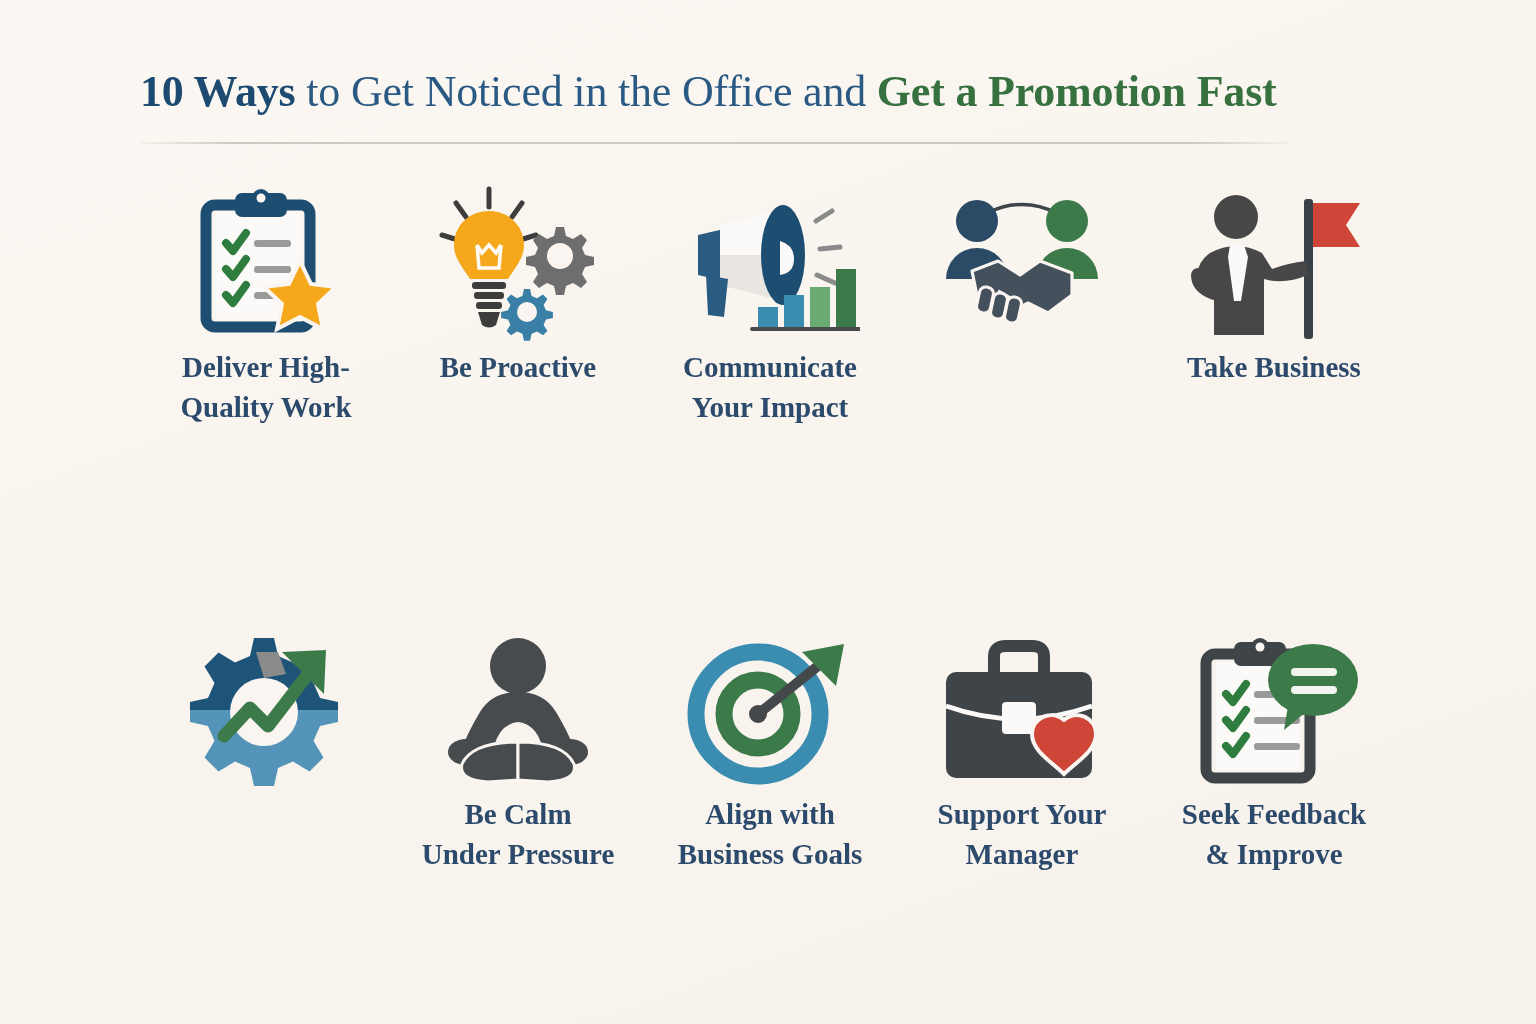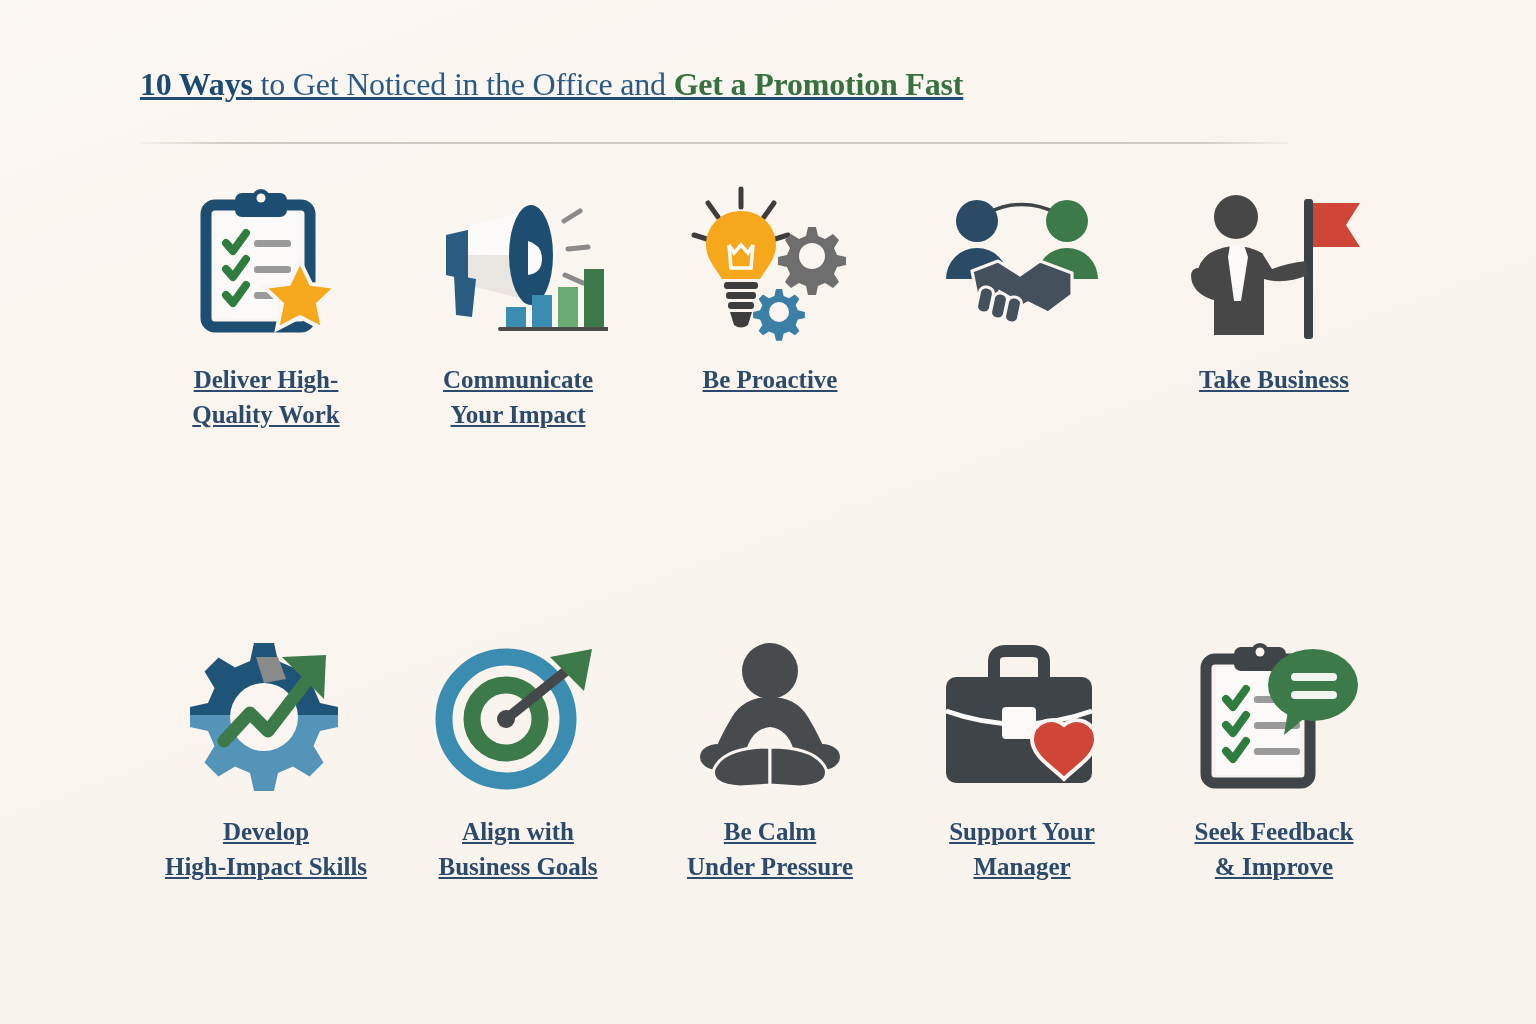--- a/index.html
+++ b/index.html
@@ -24,26 +24,25 @@
 
   
   .header {
     position: absolute;
     left: 140px;
     top: 66px;
     width: 1150px;
   }
   .title {
     font-family: "Liberation Serif", serif;
-    font-size: 32px;
+    font-size: 44px;
     line-height: 1.18;
     color: #1f4d74;
     letter-spacing: -0.2px;
     white-space: nowrap;
-    text-decoration: underline;
   }
   .title .t-strong-blue {
     font-weight: bold;
     color: #1c4a70;
   }
   .title .t-mid {
     font-weight: normal;
     color: #2a5a84;
   }
   .title .t-strong-green {
@@ -79,31 +78,30 @@
     width: 180px;
     height: 165px;
     display: flex;
     align-items: center;
     justify-content: center;
   }
   .icon-box svg {
     display: block;
   }
   .cell-label {
-    margin-top: 18px;
+    margin-top: 2px;
     font-family: "Liberation Serif", serif;
     font-weight: bold;
-    font-size: 25px;
+    font-size: 29px;
     line-height: 1.38;
     color: #2b4a६8;
     color: #2c4a6b;
     text-align: center;
     max-width: 240px;
     white-space: pre-line;
-    text-decoration: underline;
   }
 </style>
 </head>
 <body>
 
 <div class="page">
 
   <div class="header">
     <div class="title">
       <span class="t-strong-blue">10 Ways</span><span class="t-mid"> to Get Noticed in the Office and </span><span class="t-strong-green">Get a Promotion Fast</span>
@@ -127,20 +125,54 @@
             <polyline points="46,112 53,120 66,102"></polyline>
           </g>
           <rect x="74" y="57" width="37" height="7" rx="3" fill="#9a9a9a"></rect>
           <rect x="74" y="83" width="37" height="7" rx="3" fill="#9a9a9a"></rect>
           <rect x="74" y="109" width="24" height="7" rx="3" fill="#9a9a9a"></rect>
           <polygon points="120,78 131,101 156,104 138,121 143,146 120,134 97,146 102,121 84,104 109,101" fill="#f5a81c" stroke="#faf5f0" stroke-width="4"></polygon>
         </svg>
       </div>
       <div class="cell-label">Deliver High-
 Quality Work</div>
+    </div>
+
+    <div class="cell">
+      <div class="icon-box">
+        <svg width="172" height="160" viewBox="0 0 172 160">
+          <g stroke="#3d3d3d" stroke-width="5" stroke-linecap="round">
+            <line x1="57" y1="6" x2="57" y2="24"></line>
+            <line x1="24" y1="20" x2="34" y2="34"></line>
+            <line x1="90" y1="20" x2="80" y2="34"></line>
+            <line x1="10" y1="52" x2="26" y2="57"></line>
+            <line x1="104" y1="52" x2="88" y2="57"></line>
+          </g>
+          <path d="M57 28 C 36 28 22 44 22 62 C 22 76 32 86 38 96 L 76 96 C 82 86 92 76 92 62 C 92 44 78 28 57 28 Z" fill="#f5a81c"></path>
+          <g fill="none" stroke="#fdfbf6" stroke-width="3.5">
+            <path d="M45 62 L 47 85 L 67 85 L 69 62"></path>
+            <path d="M45 62 L 50 70 L 57 62 L 64 70 L 69 62"></path>
+          </g>
+          <g fill="#3d3d3d">
+            <rect x="40" y="99" width="34" height="7" rx="3"></rect>
+            <rect x="42" y="109" width="30" height="7" rx="3"></rect>
+            <rect x="44" y="119" width="26" height="7" rx="3"></rect>
+            <path d="M46 129 L 68 129 L 64 142 Q 57 147 50 142 Z"></path>
+          </g>
+          <g fill="#6e6e6e">
+            <path d="M124 44 l8 0 2 9 7 3 8-5 6 6 -5 8 3 7 9 2 0 8 -9 2 -3 7 5 8 -6 6 -8 -5 -7 3 -2 9 -8 0 -2 -9 -7 -3 -8 5 -6 -6 5 -8 -3 -7 -9 -2 0 -8 9 -2 3 -7 -5 -8 6 -6 8 5 7 -3 z"></path>
+          </g>
+          <circle cx="128" cy="73" r="13" fill="#faf5f0"></circle>
+          <g fill="#3a7fa6">
+            <path d="M92 106 l6 0 1.6 7 5.4 2.3 6-3.8 4.4 4.4 -3.8 6 2.3 5.4 7 1.6 0 6 -7 1.6 -2.3 5.4 3.8 6 -4.4 4.4 -6 -3.8 -5.4 2.3 -1.6 7 -6 0 -1.6 -7 -5.4 -2.3 -6 3.8 -4.4 -4.4 3.8 -6 -2.3 -5.4 -7 -1.6 0 -6 7 -1.6 2.3 -5.4 -3.8 -6 4.4 -4.4 6 3.8 5.4 -2.3 z"></path>
+          </g>
+          <circle cx="95" cy="129" r="10" fill="#faf5f0"></circle>
+        </svg>
+      </div>
+      <div class="cell-label">Be Proactive</div>
     </div>
 
     <div class="cell">
       <div class="icon-box">
         <svg width="180" height="160" viewBox="0 0 180 160">
           <path d="M18 52 L 18 92 L 44 98 L 44 46 Z" fill="#2a5c82"></path>
           <path d="M40 42 L 40 102 L 102 118 L 102 26 Z" fill="#e9e6e1"></path>
           <path d="M40 42 L 40 72 L 102 72 L 102 26 Z" fill="#fbfaf8"></path>
           <ellipse cx="103" cy="72" rx="22" ry="50" fill="#1d4e72"></ellipse>
           <path d="M100 58 Q 114 62 114 76 Q 114 90 100 92 Z" fill="#fbfaf8"></path>
@@ -154,54 +186,20 @@
             <rect x="78" y="124" width="20" height="20" fill="#3a8cb0"></rect>
             <rect x="104" y="112" width="20" height="32" fill="#3a8cb0"></rect>
             <rect x="130" y="104" width="20" height="40" fill="#6aab74"></rect>
             <rect x="156" y="86" width="20" height="58" fill="#3d7a4a"></rect>
           </g>
           <rect x="70" y="144" width="112" height="4" rx="2" fill="#4a4a4a"></rect>
         </svg>
       </div>
       <div class="cell-label">Communicate
 Your Impact</div>
-    </div>
-
-    <div class="cell">
-      <div class="icon-box">
-        <svg width="172" height="160" viewBox="0 0 172 160">
-          <g stroke="#3d3d3d" stroke-width="5" stroke-linecap="round">
-            <line x1="57" y1="6" x2="57" y2="24"></line>
-            <line x1="24" y1="20" x2="34" y2="34"></line>
-            <line x1="90" y1="20" x2="80" y2="34"></line>
-            <line x1="10" y1="52" x2="26" y2="57"></line>
-            <line x1="104" y1="52" x2="88" y2="57"></line>
-          </g>
-          <path d="M57 28 C 36 28 22 44 22 62 C 22 76 32 86 38 96 L 76 96 C 82 86 92 76 92 62 C 92 44 78 28 57 28 Z" fill="#f5a81c"></path>
-          <g fill="none" stroke="#fdfbf6" stroke-width="3.5">
-            <path d="M45 62 L 47 85 L 67 85 L 69 62"></path>
-            <path d="M45 62 L 50 70 L 57 62 L 64 70 L 69 62"></path>
-          </g>
-          <g fill="#3d3d3d">
-            <rect x="40" y="99" width="34" height="7" rx="3"></rect>
-            <rect x="42" y="109" width="30" height="7" rx="3"></rect>
-            <rect x="44" y="119" width="26" height="7" rx="3"></rect>
-            <path d="M46 129 L 68 129 L 64 142 Q 57 147 50 142 Z"></path>
-          </g>
-          <g fill="#6e6e6e">
-            <path d="M124 44 l8 0 2 9 7 3 8-5 6 6 -5 8 3 7 9 2 0 8 -9 2 -3 7 5 8 -6 6 -8 -5 -7 3 -2 9 -8 0 -2 -9 -7 -3 -8 5 -6 -6 5 -8 -3 -7 -9 -2 0 -8 9 -2 3 -7 -5 -8 6 -6 8 5 7 -3 z"></path>
-          </g>
-          <circle cx="128" cy="73" r="13" fill="#faf5f0"></circle>
-          <g fill="#3a7fa6">
-            <path d="M92 106 l6 0 1.6 7 5.4 2.3 6-3.8 4.4 4.4 -3.8 6 2.3 5.4 7 1.6 0 6 -7 1.6 -2.3 5.4 3.8 6 -4.4 4.4 -6 -3.8 -5.4 2.3 -1.6 7 -6 0 -1.6 -7 -5.4 -2.3 -6 3.8 -4.4 -4.4 3.8 -6 -2.3 -5.4 -7 -1.6 0 -6 7 -1.6 2.3 -5.4 -3.8 -6 4.4 -4.4 6 3.8 5.4 -2.3 z"></path>
-          </g>
-          <circle cx="95" cy="129" r="10" fill="#faf5f0"></circle>
-        </svg>
-      </div>
-      <div class="cell-label">Be Proactive</div>
     </div>
 
     <div class="cell">
       <div class="icon-box">
         <svg width="172" height="160" viewBox="0 0 172 160">
           <path d="M52 30 A 72 72 0 0 1 120 30" fill="none" stroke="#3e4448" stroke-width="3.5"></path>
           <path d="M30 76 A 72 72 0 0 0 142 76" fill="none" stroke="#3e4448" stroke-width="3.5"></path>
           <g fill="#2a4a66">
             <circle cx="41" cy="38" r="21"></circle>
             <path d="M10 96 A 31 31 0 0 1 72 96 Z"></path>
@@ -251,51 +249,49 @@
             <path id="gearPath" d="M74 8 l20 0 4 18 15 6.5 16.5 -10 14 14 -10 16.5 6.5 15 18 4 0 20 -18 4 -6.5 15 10 16.5 -14 14 -16.5 -10 -15 6.5 -4 18 -20 0 -4 -18 -15 -6.5 -16.5 10 -14 -14 10 -16.5 -6.5 -15 -18 -4 0 -20 18 -4 6.5 -15 -10 -16.5 14 -14 16.5 10 15 -6.5 z"></path>
           </defs>
           <use href="#gearPath" fill="#1f5479" clip-path="url(#gearTop)"></use>
           <use href="#gearPath" fill="#5494b8" clip-path="url(#gearBot)"></use>
           <circle cx="84" cy="82" r="34" fill="#faf5f0"></circle>
           <path d="M44 106 L 70 78 L 88 96 L 128 44" fill="none" stroke="#3d7a4a" stroke-width="13" stroke-linejoin="round" stroke-linecap="round"></path>
           <polygon points="102,22 146,20 144,64" fill="#3d7a4a"></polygon>
           <path d="M76 22 L 98 22 L 106 44 L 84 48 Z" fill="#8a8a8a"></path>
         </svg>
       </div>
-      <div class="cell-label">Develop
-High-Impact Skills</div>
-    </div>
-
-    <div class="cell">
-      <div class="icon-box">
-        <svg width="172" height="160" viewBox="0 0 172 160">
-          <circle cx="74" cy="84" r="62" fill="none" stroke="#3a8cb0" stroke-width="17"></circle>
-          <circle cx="74" cy="84" r="34" fill="none" stroke="#3d7a4a" stroke-width="17"></circle>
-          <circle cx="74" cy="84" r="9" fill="#44484b"></circle>
-          <line x1="74" y1="84" x2="134" y2="36" stroke="#44484b" stroke-width="10" stroke-linecap="round"></line>
-          <polygon points="118,22 160,14 152,56 136,40" fill="#3d7a4a"></polygon>
-        </svg>
-      </div>
-      <div class="cell-label">Align with
-Business Goals</div>
     </div>
 
     <div class="cell">
       <div class="icon-box">
         <svg width="172" height="160" viewBox="0 0 172 160">
           <circle cx="86" cy="36" r="28" fill="#474b4e"></circle>
           <path d="M86 62 Q 60 62 48 82 Q 36 102 30 118 Q 48 126 62 116 Q 68 94 86 92 Q 104 94 110 116 Q 124 126 142 118 Q 136 102 124 82 Q 112 62 86 62 Z" fill="#474b4e"></path>
           <ellipse cx="34" cy="122" rx="18" ry="13" fill="#474b4e"></ellipse>
           <ellipse cx="138" cy="122" rx="18" ry="13" fill="#474b4e"></ellipse>
           <path d="M86 112 Q 40 112 30 134 Q 26 150 56 152 L 86 150 Z" fill="#474b4e" stroke="#faf5f0" stroke-width="3"></path>
           <path d="M86 112 Q 132 112 142 134 Q 146 150 116 152 L 86 150 Z" fill="#474b4e" stroke="#faf5f0" stroke-width="3"></path>
         </svg>
       </div>
       <div class="cell-label">Be Calm
 Under Pressure</div>
+    </div>
+
+    <div class="cell">
+      <div class="icon-box">
+        <svg width="172" height="160" viewBox="0 0 172 160">
+          <circle cx="74" cy="84" r="62" fill="none" stroke="#3a8cb0" stroke-width="17"></circle>
+          <circle cx="74" cy="84" r="34" fill="none" stroke="#3d7a4a" stroke-width="17"></circle>
+          <circle cx="74" cy="84" r="9" fill="#44484b"></circle>
+          <line x1="74" y1="84" x2="134" y2="36" stroke="#44484b" stroke-width="10" stroke-linecap="round"></line>
+          <polygon points="118,22 160,14 152,56 136,40" fill="#3d7a4a"></polygon>
+        </svg>
+      </div>
+      <div class="cell-label">Align with
+Business Goals</div>
     </div>
 
     <div class="cell">
       <div class="icon-box">
         <svg width="172" height="160" viewBox="0 0 172 160">
           <path d="M58 42 L 58 26 Q 58 16 70 16 L 96 16 Q 108 16 108 26 L 108 42" fill="none" stroke="#3e4448" stroke-width="12" stroke-linejoin="round"></path>
           <rect x="10" y="42" width="146" height="106" rx="10" fill="#3e4448"></rect>
           <path d="M10 76 Q 83 102 156 76" fill="none" stroke="#fbfaf8" stroke-width="5"></path>
           <rect x="66" y="72" width="34" height="32" rx="4" fill="#fbfaf8"></rect>
           <path d="M128 90 c -13 -11 -32 -2 -32 14 c 0 17 20 28 32 40 c 12 -12 32 -23 32 -40 c 0 -16 -19 -25 -32 -14 z" fill="#cf4537" stroke="#faf5f0" stroke-width="4"></path>

